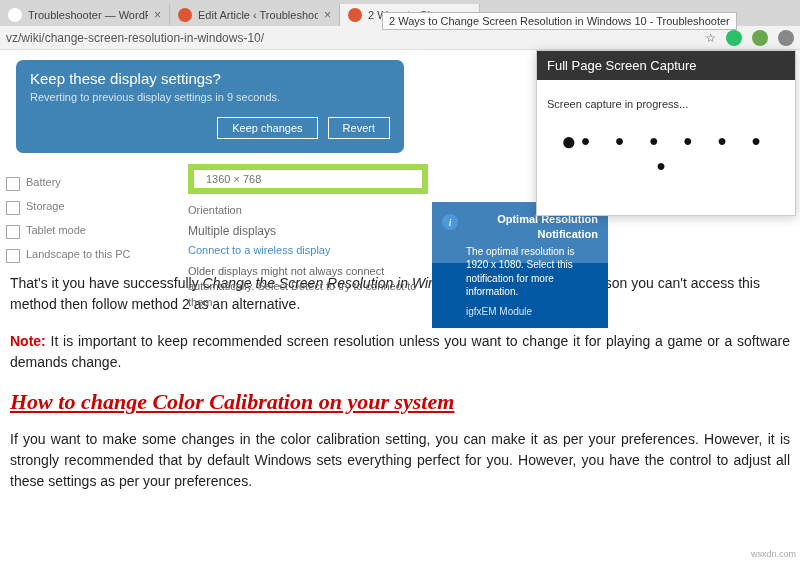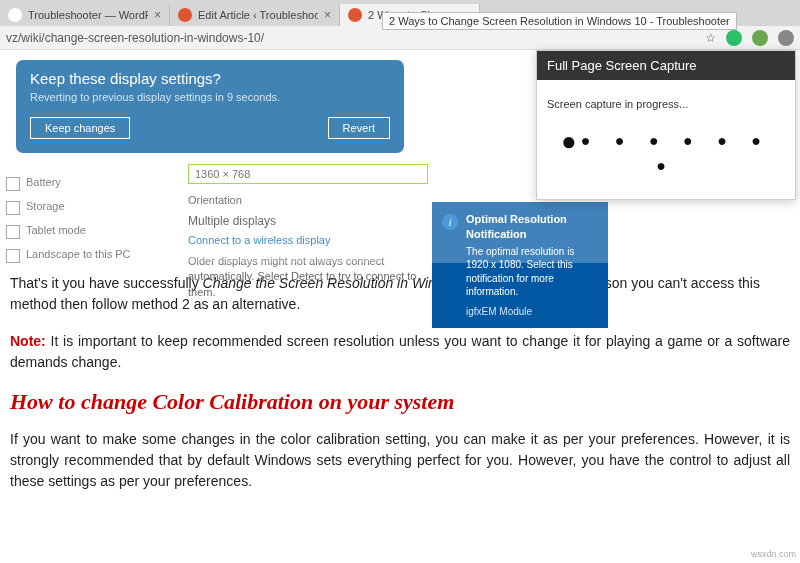--- a/index.html
+++ b/index.html
@@ -21,50 +21,50 @@
 .addr .url { flex:1; overflow:hidden; white-space:nowrap; }
 .addr .icons { display:flex; gap:10px; align-items:center; }
 .ext-icon { width:16px; height:16px; border-radius:50%; }
 
 .shot { position:relative; width:608px; height:213px; }
 .shot-overlay { position:absolute; inset:0; background:rgba(255,255,255,0.25); }
 
 .dialog { position:absolute; left:16px; top:10px; width:388px; background:#015a9c; color:#fff; padding:10px 14px 14px; font-size:12px;border-radius:7px; }
 .dialog .q { font-size:15px; margin-bottom:4px; }
 .dialog .sub { font-size:11px; color:#cde; }
-.dialog .btns { margin-top:14px; display:flex; justify-content:space-between; gap:10px; }
+.dialog .btns { margin-top:14px; display:flex; justify-content:flex-end; gap:10px; }
 .dialog button { background:transparent; border:1px solid #fff; color:#fff; padding:4px 14px; font-size:11px; cursor:pointer; }
 
 .sidebar { position:absolute; left:0; top:120px; width:176px; font-size:11px; color:#555; }
 .sidebar .item { padding:6px 8px 6px 26px; position:relative; }
 .sidebar .item::before { content:""; position:absolute; left:6px; top:7px; width:12px; height:12px; border:1px solid #888; }
 
 .panel { position:absolute; left:188px; top:112px; width:240px; font-size:11px; color:#444; }
-.select { border:1px solid #84cc16; background:#fff; padding:3px 6px; margin-top:2px; margin-bottom:10px; font-size:11px; color:#444; }
+.select { border:6px solid #84cc16; background:#fff; padding:3px 12px; margin-top:2px; margin-bottom:10px; font-size:11px; color:#444; }
 .panel .hdr { font-size:12px; margin:8px 0 6px; color:#333; }
 .connect { color:#0067b8; margin-bottom:8px; }
 .hint { color:#666; line-height:1.4; }
 
 .card { position:absolute; right:0; top:152px; width:176px; background:#0258a3; color:#fff; padding:10px 10px 10px 34px; font-size:10px; line-height:1.35; }
-.card .t { font-size:11px; font-weight:600; margin-bottom:3px; }
+.card .t { font-size:11px; font-weight:600; margin-bottom:3px;text-align:right; }
 .card .mod { margin-top:6px; color:#cfe4f7; }
 .card::before { content:"i"; position:absolute; left:10px; top:12px; width:16px; height:16px; border-radius:50%; background:#1177cc; color:#fff; font-size:11px; display:flex; align-items:center; justify-content:center; font-style:italic; font-family:Georgia,serif; }
 
 .popup { position:absolute; right:4px; top:50px; width:260px; background:#fff; border:1px solid #ccc; box-shadow:0 2px 10px rgba(0,0,0,0.2); z-index:10; }
 .popup .bar { background:#343434; color:#fff; padding:7px 10px; font-size:13px; }
-.popup .body { padding:18px 10px 24px; font-size:11px; color:#333; }
+.popup .body { padding:18px 10px 40px; font-size:11px; color:#333; }
 .popup .dots { text-align:center; margin-top:16px; letter-spacing:10px; font-size:16px; color:#111; }
 .popup .dots .big { font-size:26px; vertical-align:middle; letter-spacing:4px; }
 
 .article { padding:10px 10px 0; }
 .article p { font-size:14px; color:#222; line-height:1.5; margin-bottom:16px; }
 .article p.just { text-align:justify; }
 .note { color:#d40000; font-weight:700; }
 .em { font-style:italic; }
-h2.cal { font-family:Georgia,serif; font-style:italic; color:#c00; font-size:22px; font-weight:700; margin:10px 0 14px; }
+h2.cal { font-family:Georgia,serif; font-style:italic; color:#c00; font-size:22px; font-weight:700; margin:10px 0 14px;text-decoration:underline; }
 
 .watermark { position:absolute; right:4px; bottom:4px; font-size:9px; color:#aaa; }
 </style>
 </head>
 <body>
 
 <div class="tabs">
   <div class="tab">
     <span class="favicon fav1"></span>
     <span class="title">Troubleshooter — WordP</span>

